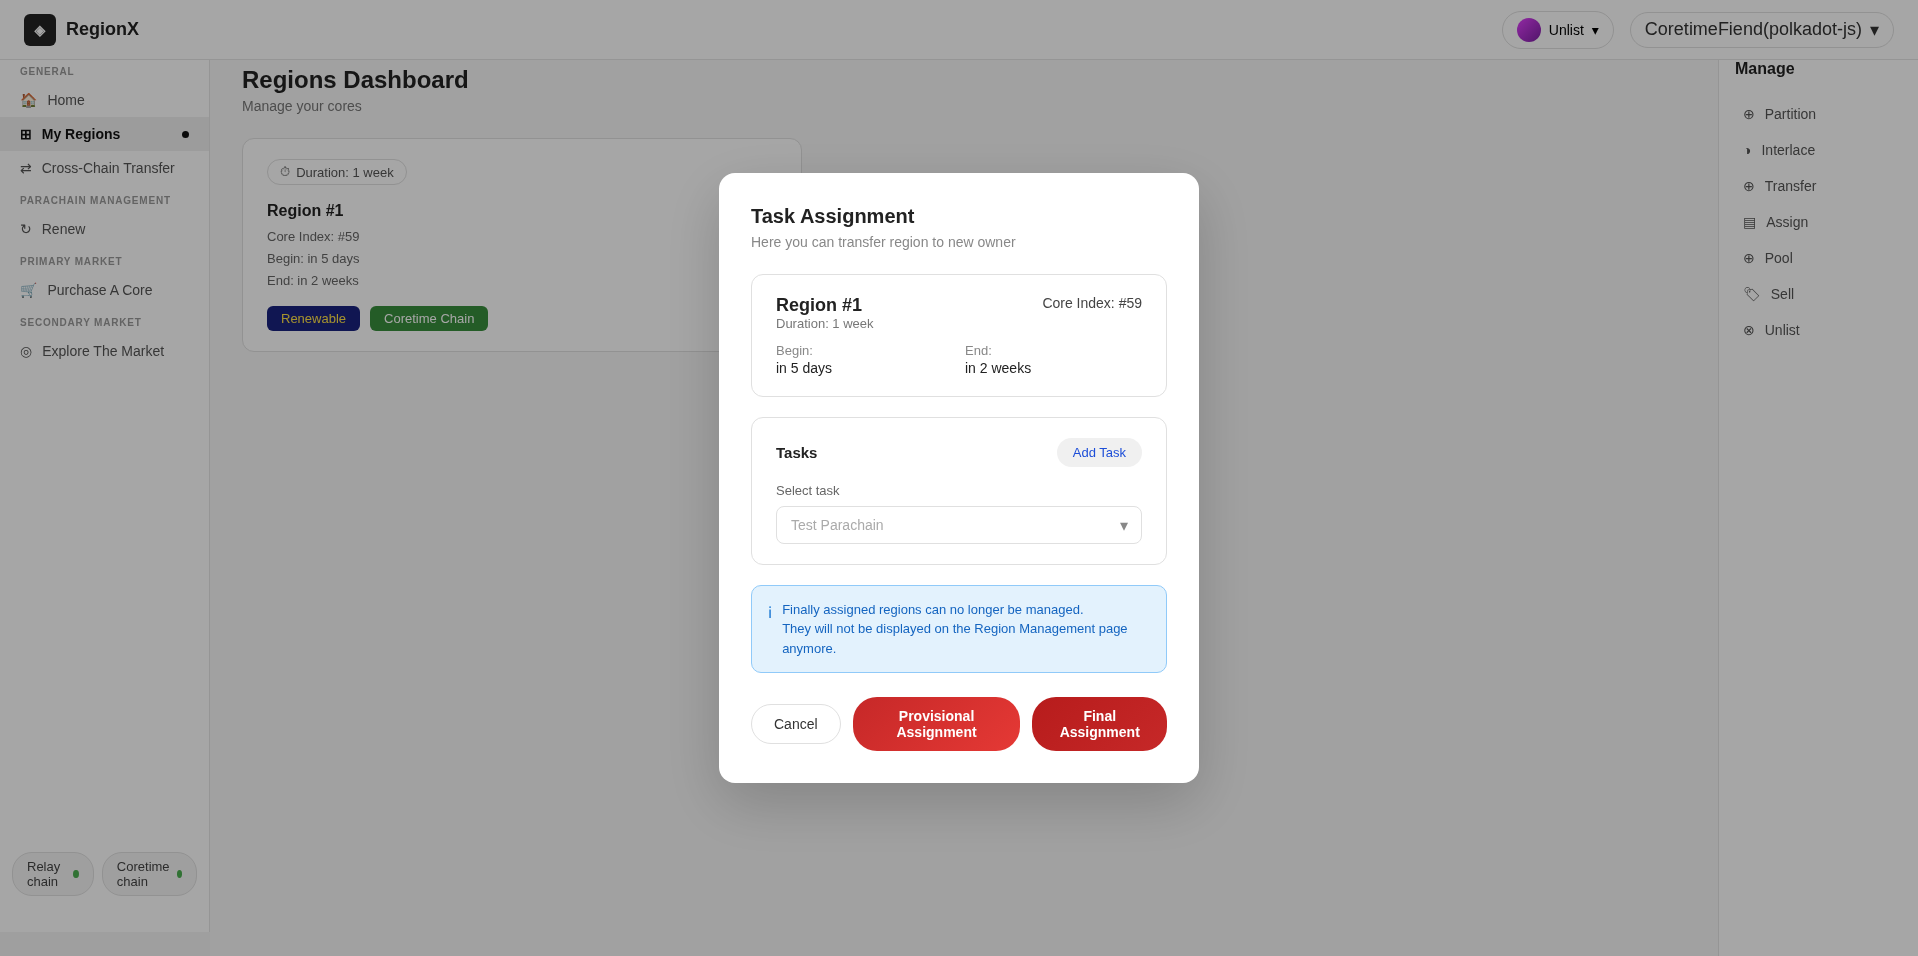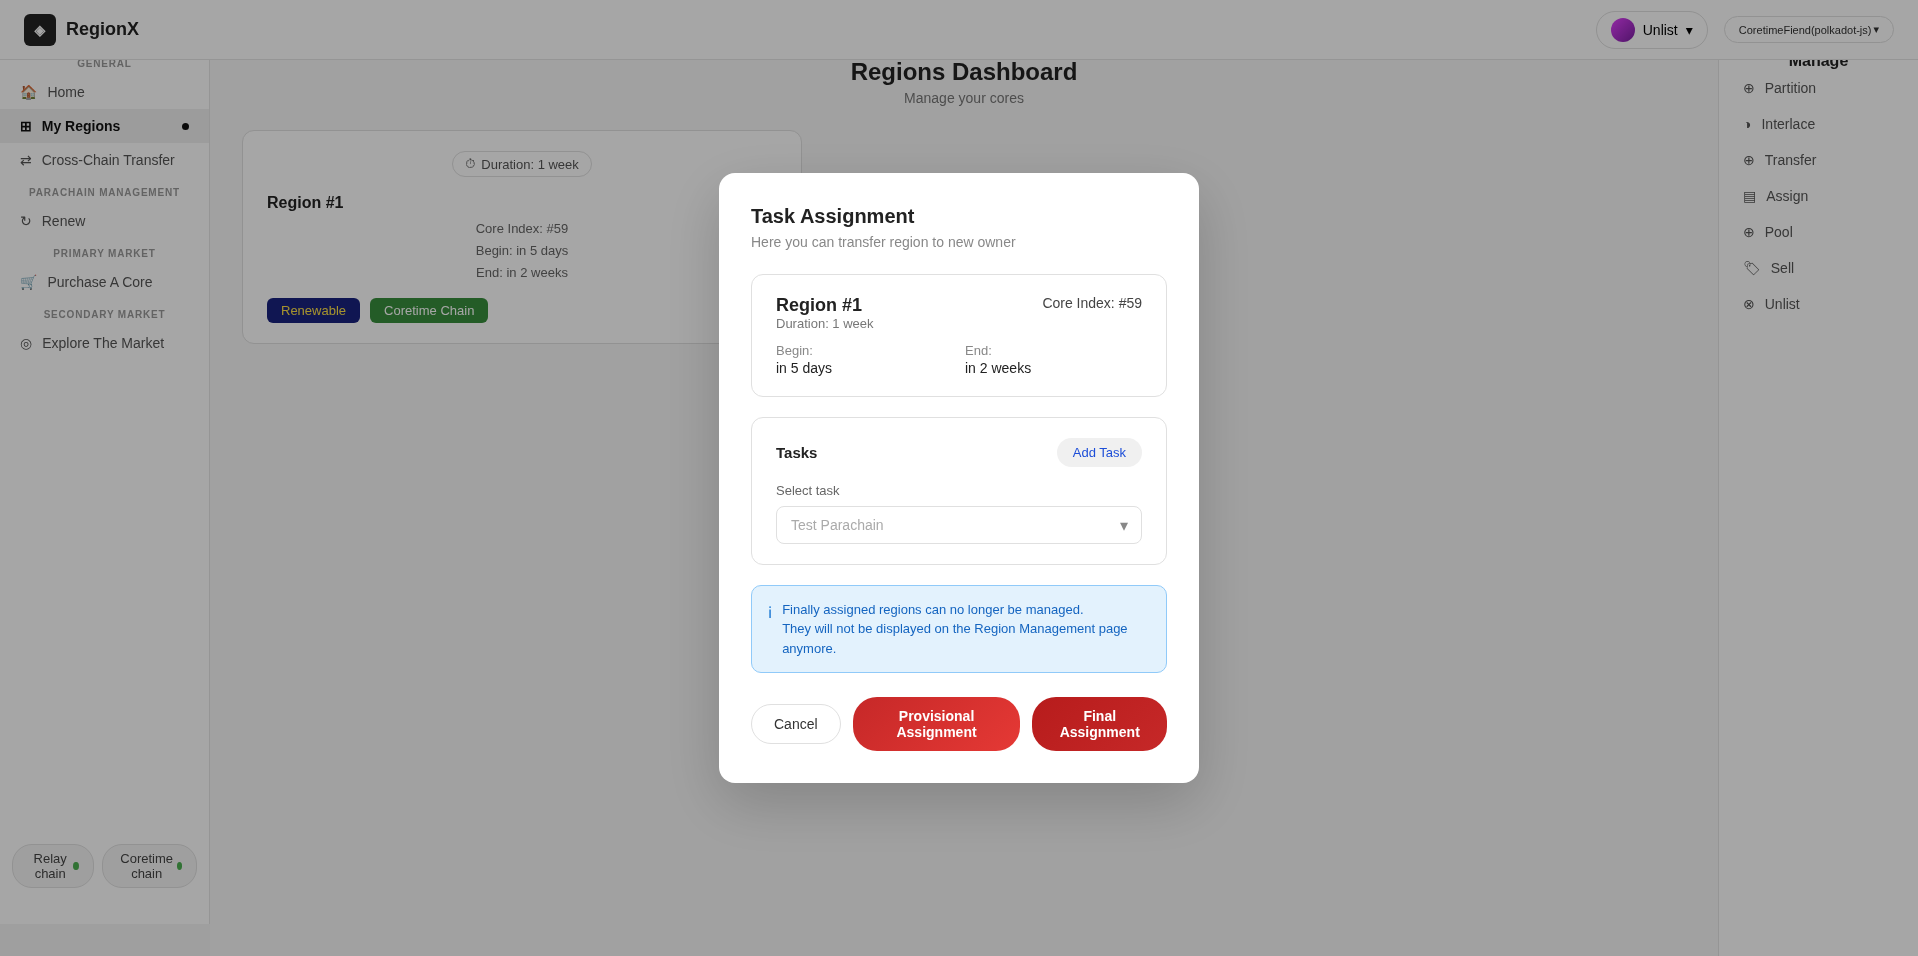--- a/index.html
+++ b/index.html
@@ -20,27 +20,27 @@
     .rococo-btn {
       display: flex; align-items: center; gap: 8px;
       background: none; border: 1px solid #e0e0e0; border-radius: 20px;
       padding: 6px 14px; cursor: pointer; font-size: 14px;
     }
     .rococo-avatar {
       width: 24px; height: 24px; border-radius: 50%;
       background: linear-gradient(135deg, #e040fb, #7b1fa2); display: inline-block;
     }
     .account-btn {
-      display: flex; align-items: center; gap: 2px;
+      display: flex; align-items: center; gap: 8px;
       background: none; border: 1px solid #e0e0e0; border-radius: 20px;
-      padding: 6px 14px; cursor: pointer; font-size: 11px; color: #333;
-    }
-
-    
-    .layout { display: flex; padding-top: 28px; height: 956px; text-align: center; }
+      padding: 6px 14px; cursor: pointer; font-size: 18px; color: #333;
+    }
+
+    
+    .layout { display: flex; padding-top: 36px; height: 956px; }
 
     
     .sidebar {
       width: 210px; background: #fff; border-right: 1px solid #e5e5e5;
       padding: 20px 0; display: flex; flex-direction: column; justify-content: space-between;
       flex-shrink: 0; height: calc(956px - 60px);
     }
     .sidebar-section-label {
       font-size: 10px; font-weight: 600; color: #999; letter-spacing: 0.08em;
       padding: 10px 20px 6px;
@@ -83,21 +83,21 @@
       border-radius: 6px; padding: 5px 14px; font-size: 13px; font-weight: 500; cursor: pointer;
     }
     .tag-renewable { background: #1a237e; color: #fde047; }
     .tag-coretime { background: #388e3c; color: #fff; }
 
     
     .right-panel {
       width: 200px; background: #fff; border-left: 1px solid #e5e5e5;
       padding: 24px 16px; flex-shrink: 0;
     }
-    .manage-title { font-size: 16px; font-weight: 600; color: #222; }
+    .manage-title { font-size: 16px; font-weight: 600; margin-bottom: 18px; color: #222; }
     .manage-item {
       display: flex; align-items: center; gap: 10px;
       padding: 10px 8px; font-size: 14px; color: #555; cursor: pointer; border-radius: 8px;
     }
 
     
     .modal-overlay {
       position: fixed; top: 0; left: 0; right: 0; bottom: 0;
       background: rgba(0,0,0,0.35); z-index: 200;
       display: flex; align-items: center; justify-content: center;

